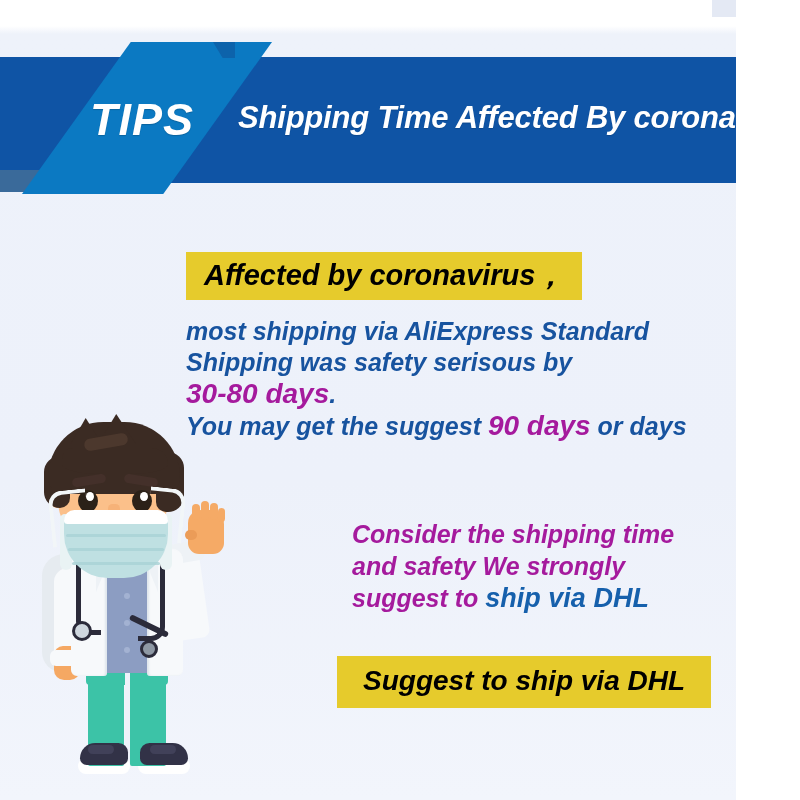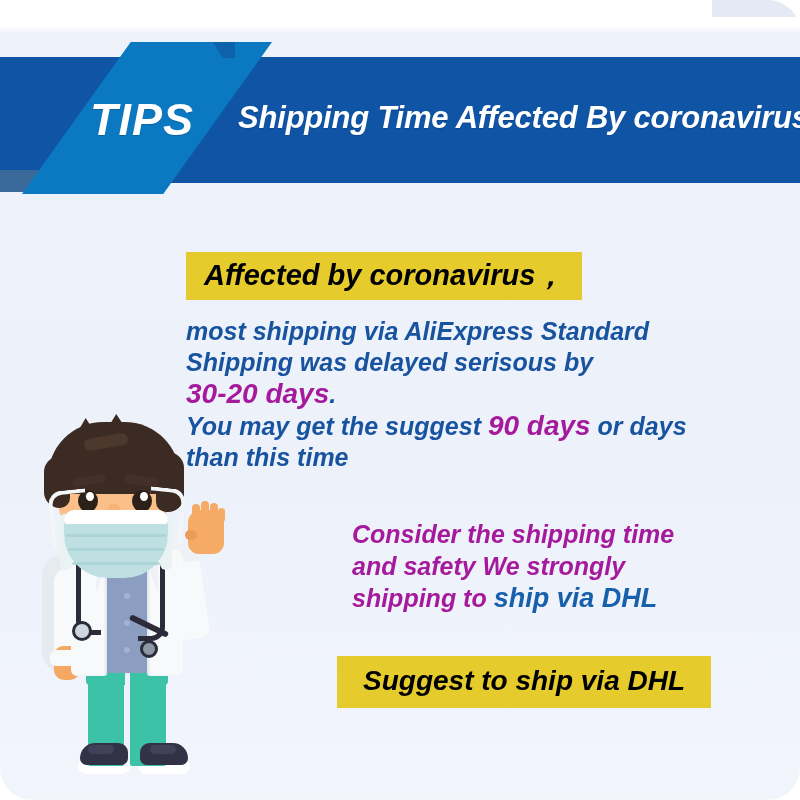--- a/index.html
+++ b/index.html
@@ -10,25 +10,24 @@
   body {
     width: 800px;
     height: 800px;
     overflow: hidden;
     font-family: "Liberation Sans", "DejaVu Sans", sans-serif;
     background: #ffffff;
   }
 
   #page {
     position: relative;
-    width: 800px;
+    width: 736px;
     height: 800px;
     background: linear-gradient(180deg, #ffffff 0%, #ffffff 26px, #eef2fa 34px, #edf1fa 60%, #f2f5fc 100%);
     overflow: hidden;
-    border-radius: 32px;
   }
 
   
   .top-swatch {
     position: absolute;
     left: 712px;
     top: 0px;
     width: 88px;
     height: 17px;
     background: #e4e9f4;
@@ -312,30 +311,29 @@
     <div class="tips-shape"></div>
     <div class="tips-notch"></div>
     <div class="tips-label">TIPS</div>
     <div class="banner-title">Shipping Time Affected By coronavirus</div>
   </div>
 
   <div class="chip" id="chip-affected">Affected by coronavirus，</div>
 
   <div class="para" id="para-delay">
     <span>most shipping via AliExpress Standard</span><br>
-    <span>Shipping was delayed serisous by</span><br>
-    <span class="mag big">30-20 days</span><span class="blu">.</span><br>
+    <span>Shipping was safety serisous by</span><br>
+    <span class="mag big">30-80 days</span><span class="blu">.</span><br>
     <span>You may get the suggest </span><span class="mag big">90 days</span><span> or days</span><br>
-    <span>than this time</span>
   </div>
 
   <div class="para" id="para-consider">
     <span>Consider the shipping time</span><br>
     <span>and safety We strongly</span><br>
-    <span>shipping to </span><span class="dhl">ship via DHL</span>
+    <span>suggest to </span><span class="dhl">ship via DHL</span>
   </div>
 
   <div class="chip" id="chip-dhl">Suggest to ship via DHL</div>
 
   <div class="doctor">
 
     <div class="sole-l"></div>
     <div class="sole-r"></div>
     <div class="pant-top"></div>
     <div class="pant-l"></div>

